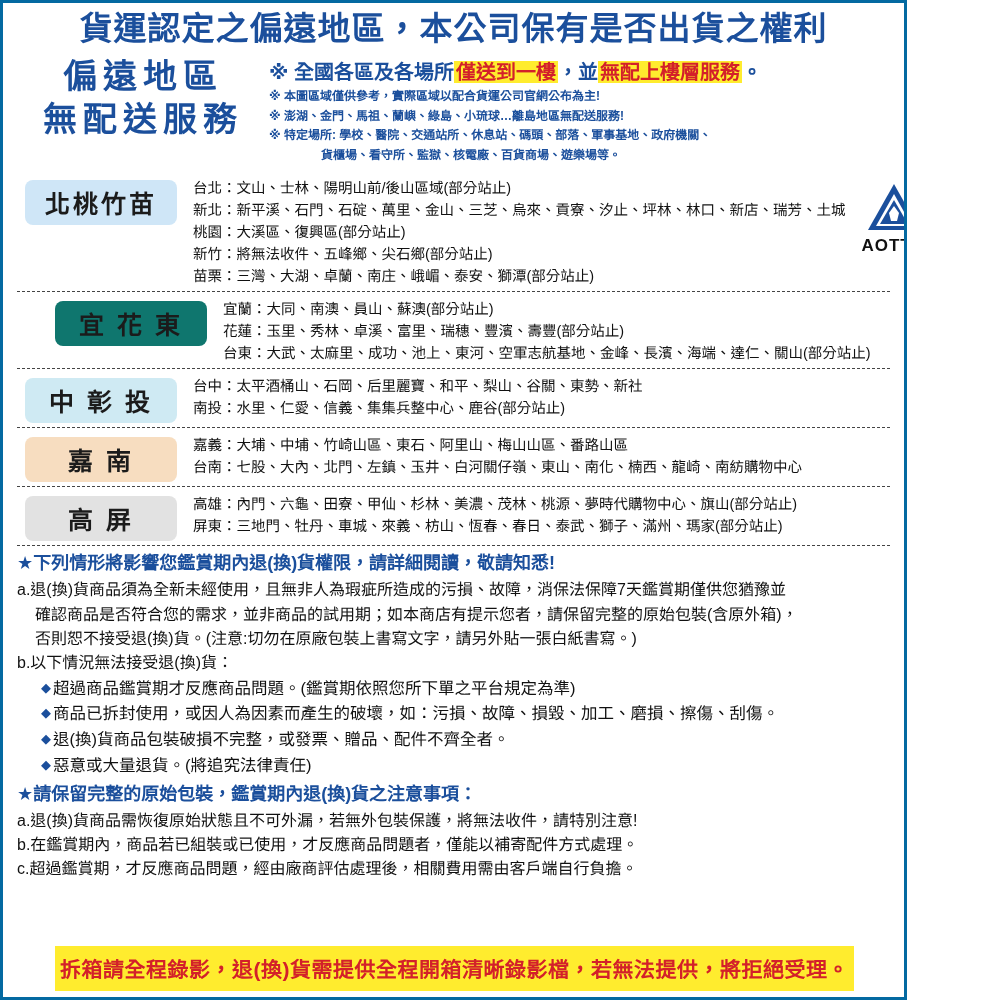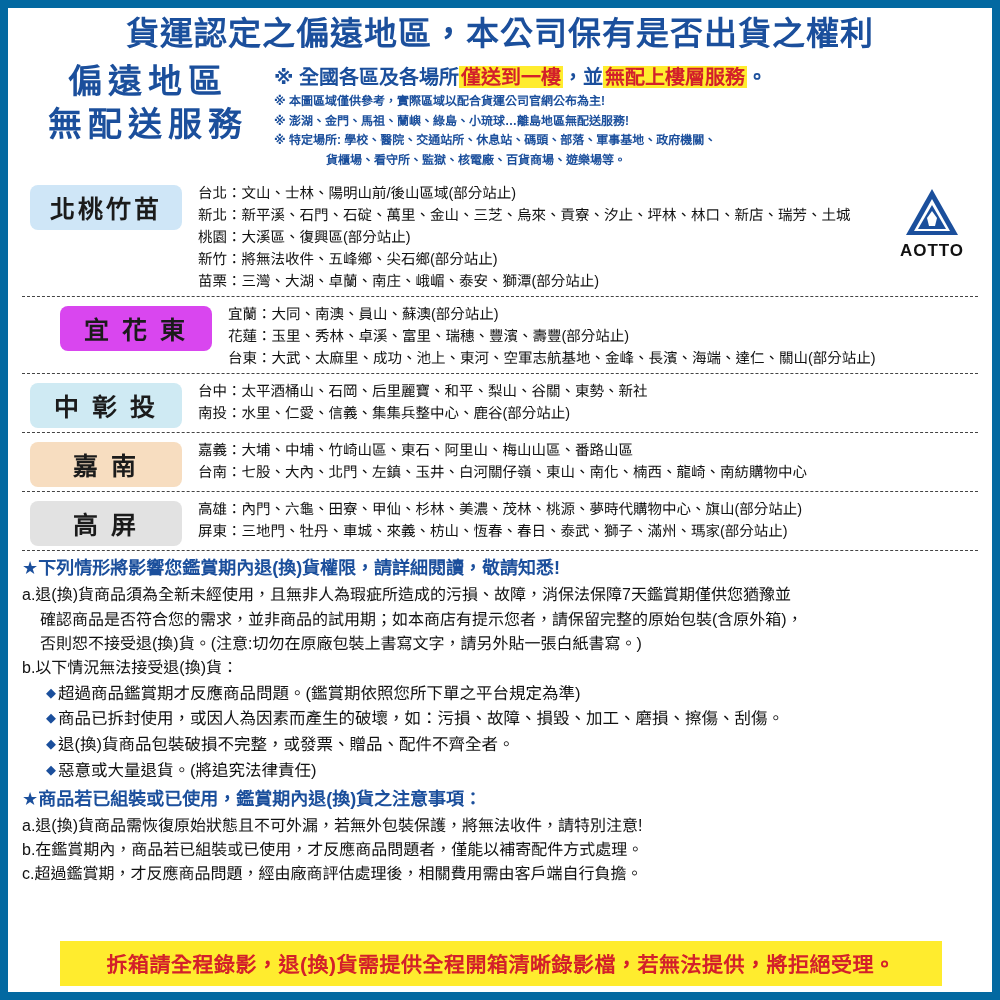--- a/index.html
+++ b/index.html
@@ -5,26 +5,26 @@
   html, body {
     margin: 0;
     padding: 0;
     background: #ffffff;
   }
   body {
     font-family: "Liberation Sans", "DejaVu Sans", sans-serif;
   }
   .page {
     position: relative;
-    width: 1000px;
+    width: 907px;
     height: 1000px;
     background: #ffffff;
     box-sizing: border-box;
     overflow: hidden;
-    border: 8px solid #0369a1;
+    border: 3px solid #0369a1;
   }
 
   
   .headline {
     text-align: center;
     color: #1b4f9c;
     font-size: 33px;
     font-weight: bold;
     letter-spacing: 1px;
     padding: 8px 0 4px 0;
@@ -83,21 +83,21 @@
     text-align: center;
     font-weight: bold;
     font-size: 25px;
     color: #1b1b1b;
     border-radius: 8px;
     padding: 4px 0 5px 0;
     letter-spacing: 3px;
     white-space: nowrap;
   }
   .badge-blue  { background: #cfe6f7; }
-  .badge-peach { background: #d946ef; margin-left: 40px; }
+  .badge-peach { background: #0f766e; margin-left: 40px; }
   .badge-cyan  { background: #cfeaf3; }
   .badge-tan   { background: #f7ddc0; }
   .badge-gray  { background: #e2e2e2; }
 
   .region-lines {
     flex: 1;
     padding-left: 16px;
     padding-top: 1px;
   }
   .region-lines div {
@@ -276,21 +276,21 @@
     <div class="t-line indent1">確認商品是否符合您的需求，並非商品的試用期；如本商店有提示您者，請保留完整的原始包裝(含原外箱)，</div>
     <div class="t-line indent1">否則恕不接受退(換)貨。(注意:切勿在原廠包裝上書寫文字，請另外貼一張白紙書寫。)</div>
 
     <div class="t-line">b.以下情況無法接受退(換)貨：</div>
 
     <div class="t-bullet"><span class="dia">◆</span><span>超過商品鑑賞期才反應商品問題。(鑑賞期依照您所下單之平台規定為準)</span></div>
     <div class="t-bullet"><span class="dia">◆</span><span>商品已拆封使用，或因人為因素而產生的破壞，如：污損、故障、損毀、加工、磨損、擦傷、刮傷。</span></div>
     <div class="t-bullet"><span class="dia">◆</span><span>退(換)貨商品包裝破損不完整，或發票、贈品、配件不齊全者。</span></div>
     <div class="t-bullet"><span class="dia">◆</span><span>惡意或大量退貨。(將追究法律責任)</span></div>
 
-    <div class="terms-title">★商品若已組裝或已使用，鑑賞期內退(換)貨之注意事項：</div>
+    <div class="terms-title">★請保留完整的原始包裝，鑑賞期內退(換)貨之注意事項：</div>
 
     <div class="t-line">a.退(換)貨商品需恢復原始狀態且不可外漏，若無外包裝保護，將無法收件，請特別注意!</div>
     <div class="t-line">b.在鑑賞期內，商品若已組裝或已使用，才反應商品問題者，僅能以補寄配件方式處理。</div>
     <div class="t-line">c.超過鑑賞期，才反應商品問題，經由廠商評估處理後，相關費用需由客戶端自行負擔。</div>
   </div>
 
   <div class="footer-banner">拆箱請全程錄影，退(換)貨需提供全程開箱清晰錄影檔，若無法提供，將拒絕受理。</div>
 
 </div>
 

